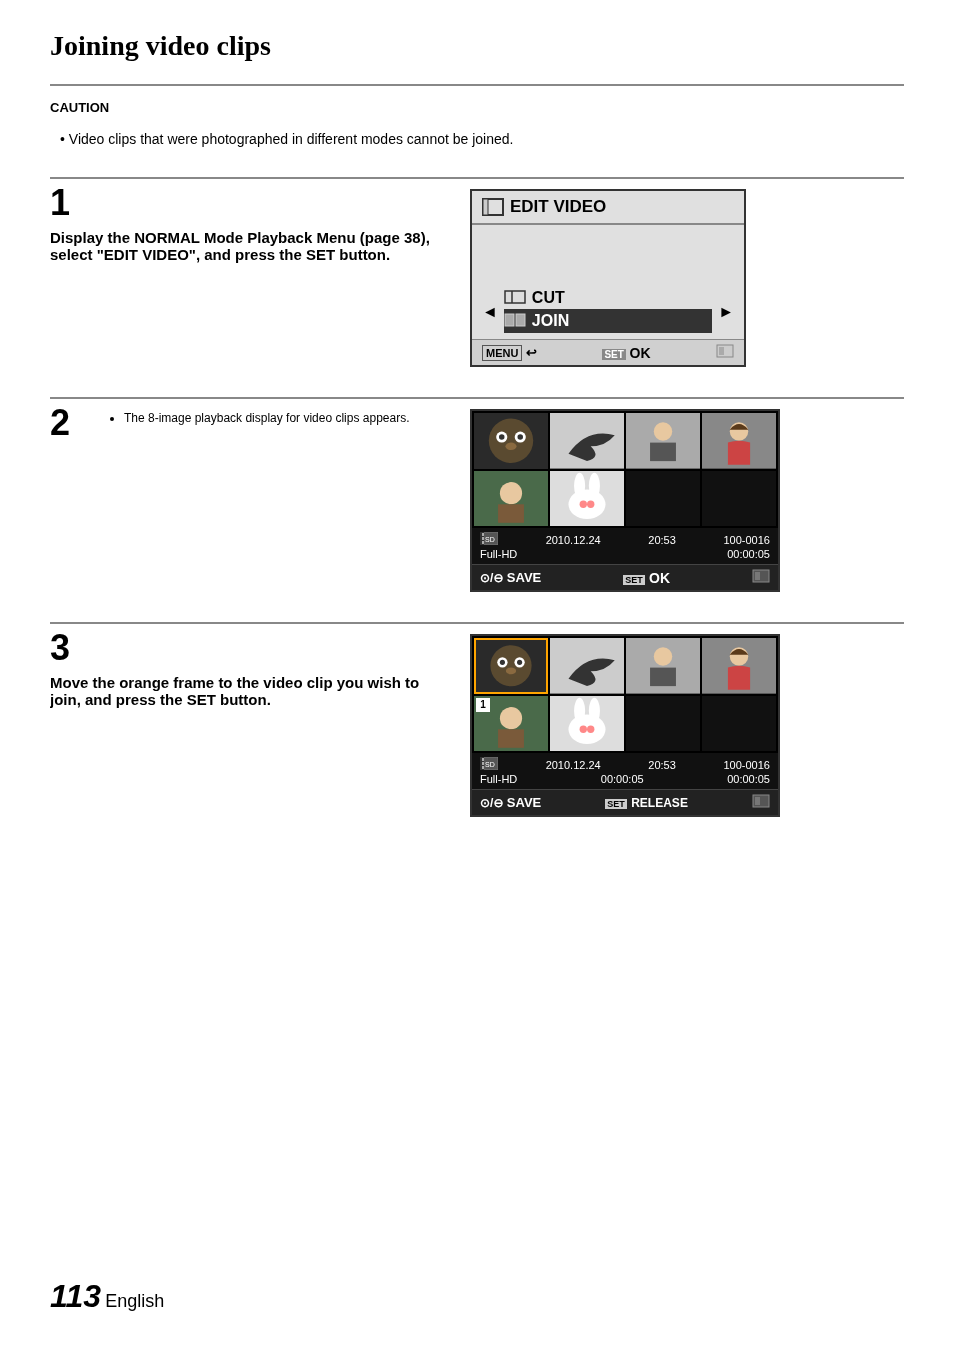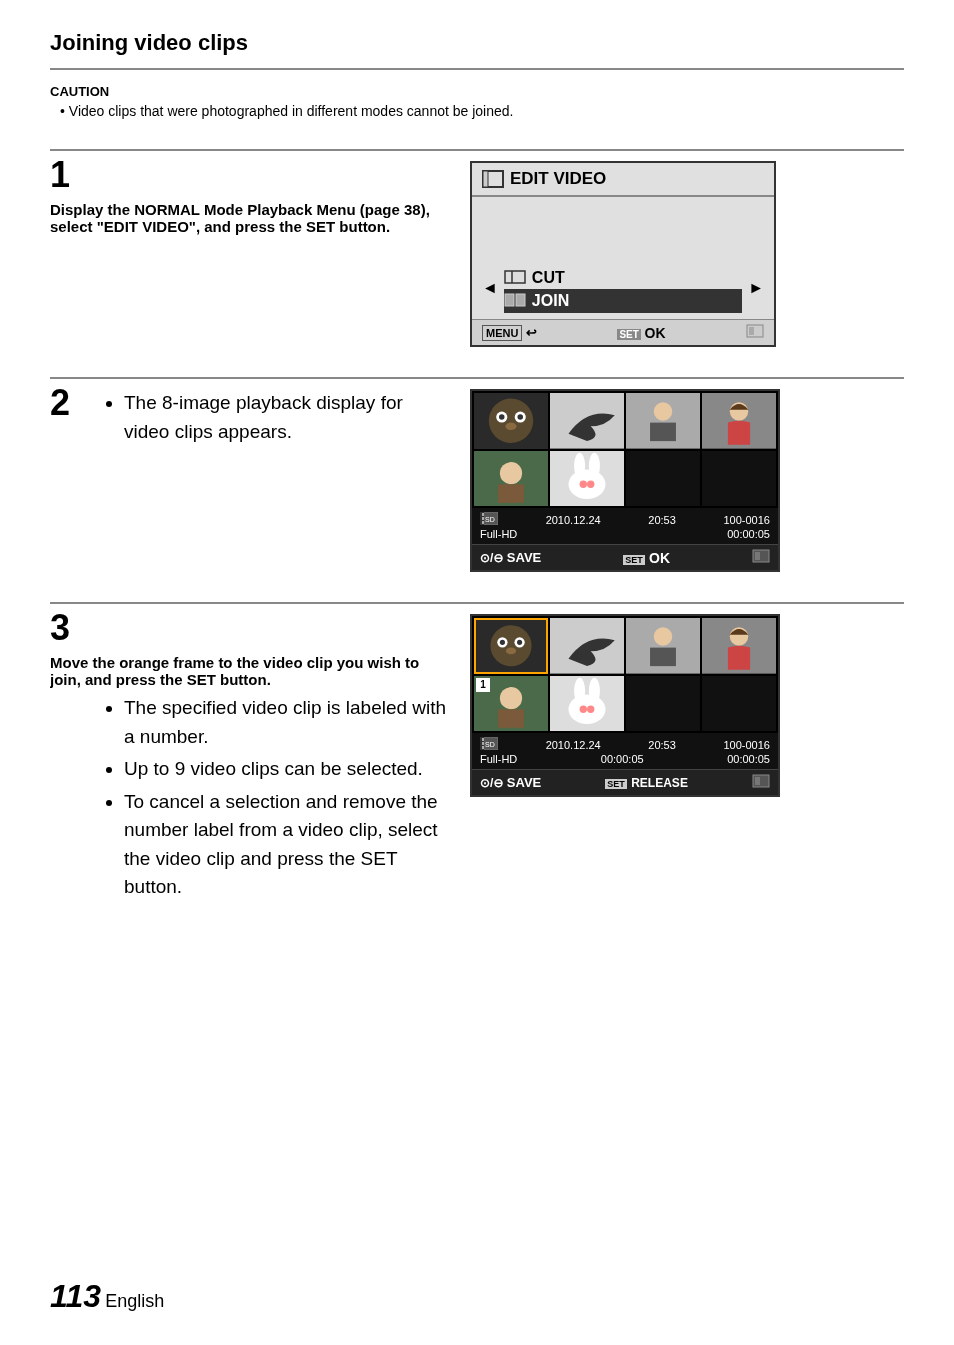--- a/index.html
+++ b/index.html
@@ -8,35 +8,36 @@
       min-height: 1345px;
       background: #fff;
       font-family: Arial, Helvetica, sans-serif;
       font-size: 15px;
       color: #000;
       padding: 30px 50px 40px 50px;
     }
 
     
     .page-title {
-      font-size: 22px;
-      font-weight: bold;
-      margin-bottom: 12px;
+      font-size: 28px;
+      font-weight: bold;
+      margin-bottom: 22px;
+      font-family: Liberation Serif, serif;
     }
     .title-rule {
       border: none;
       border-top: 2px solid #888;
       margin-bottom: 14px;
     }
 
     
     .caution-label {
       font-size: 13px;
       font-weight: bold;
-      margin-bottom: 4px;
+      margin-bottom: 16px;
     }
     .caution-text {
       font-size: 14px;
       margin-left: 10px;
       margin-bottom: 30px;
     }
     .caution-text::before {
       content: "• ";
     }
 
@@ -64,38 +65,38 @@
       margin-top: -4px;
     }
     .step-header {
       font-size: 15px;
       font-weight: bold;
       margin-bottom: 6px;
       overflow: hidden;
       margin-top: 40px;
     }
     .step-body {
-      font-size: 19px;
+      font-size: 12px;
       line-height: 1.5;
       margin-left: 50px;
     }
     .step-body li {
       margin-bottom: 4px;
       margin-left: 10px;
     }
     .step-body ul {
       list-style-type: disc;
       padding-left: 14px;
     }
     
     .edit-video-screen {
       background: #e0e0e0;
       color: #000;
       border: 2px solid #333;
-      width: 306px;
+      width: 276px;
     }
     .ev-header {
       background: #e0e0e0;
       border-bottom: 2px solid #888;
       padding: 6px 10px;
       display: flex;
       align-items: center;
       gap: 6px;
       font-size: 16px;
       font-weight: bold;
@@ -273,21 +274,21 @@
           <svg width="22" height="18" viewBox="0 0 22 18">
             <rect x="1" y="1" width="20" height="16" fill="none" stroke="#333" stroke-width="2"></rect>
             <rect x="1" y="1" width="5" height="16" fill="#ccc" stroke="#333" stroke-width="1"></rect>
           </svg>
         </span>
         <span style="font-size:17px;font-weight:bold;">EDIT VIDEO</span>
       </div>
       <div class="ev-body"></div>
       <div class="ev-menu-row">
         <span class="arrow-btn">◄</span>
-        <div style="flex:1;margin-top:8px;">
+        <div style="flex:1;">
           <div class="ev-cut-row">
             <span>
               <svg width="22" height="14" viewBox="0 0 22 14">
                 <rect x="1" y="1" width="20" height="12" fill="#ddd" stroke="#333" stroke-width="1.5"></rect>
                 <line x1="8" y1="1" x2="8" y2="13" stroke="#333" stroke-width="1.5"></line>
               </svg>
             </span>
             <span class="cut-text">CUT</span>
           </div>
           <div class="ev-join-row">
@@ -426,27 +427,20 @@
         </span>
       </div>
     </div>
   </div>
 </div>
 
 <div class="step-section">
   <div class="step-left">
     <div class="step-number">3</div>
     <div class="step-header">Move the orange frame to the video clip you wish to join, and press the SET button.</div>
-    <div class="step-body">
-      <ul>
-        <li>The specified video clip is labeled with a number.</li>
-        <li>Up to 9 video clips can be selected.</li>
-        <li>To cancel a selection and remove the number label from a video clip, select the video clip and press the SET button.</li>
-      </ul>
-    </div>
   </div>
   <div class="step-right">
     <div class="thumb-screen">
       <div class="thumb-grid">
 
         <div class="thumb-cell" style="border:2px solid orange;">
           <svg viewBox="0 0 40 30">
               <rect width="40" height="30" fill="#2a2a2a"></rect>
               <ellipse cx="20" cy="15" rx="12" ry="12" fill="#5a4a30"></ellipse>
               <circle cx="15" cy="13" r="3" fill="#fff"></circle>

